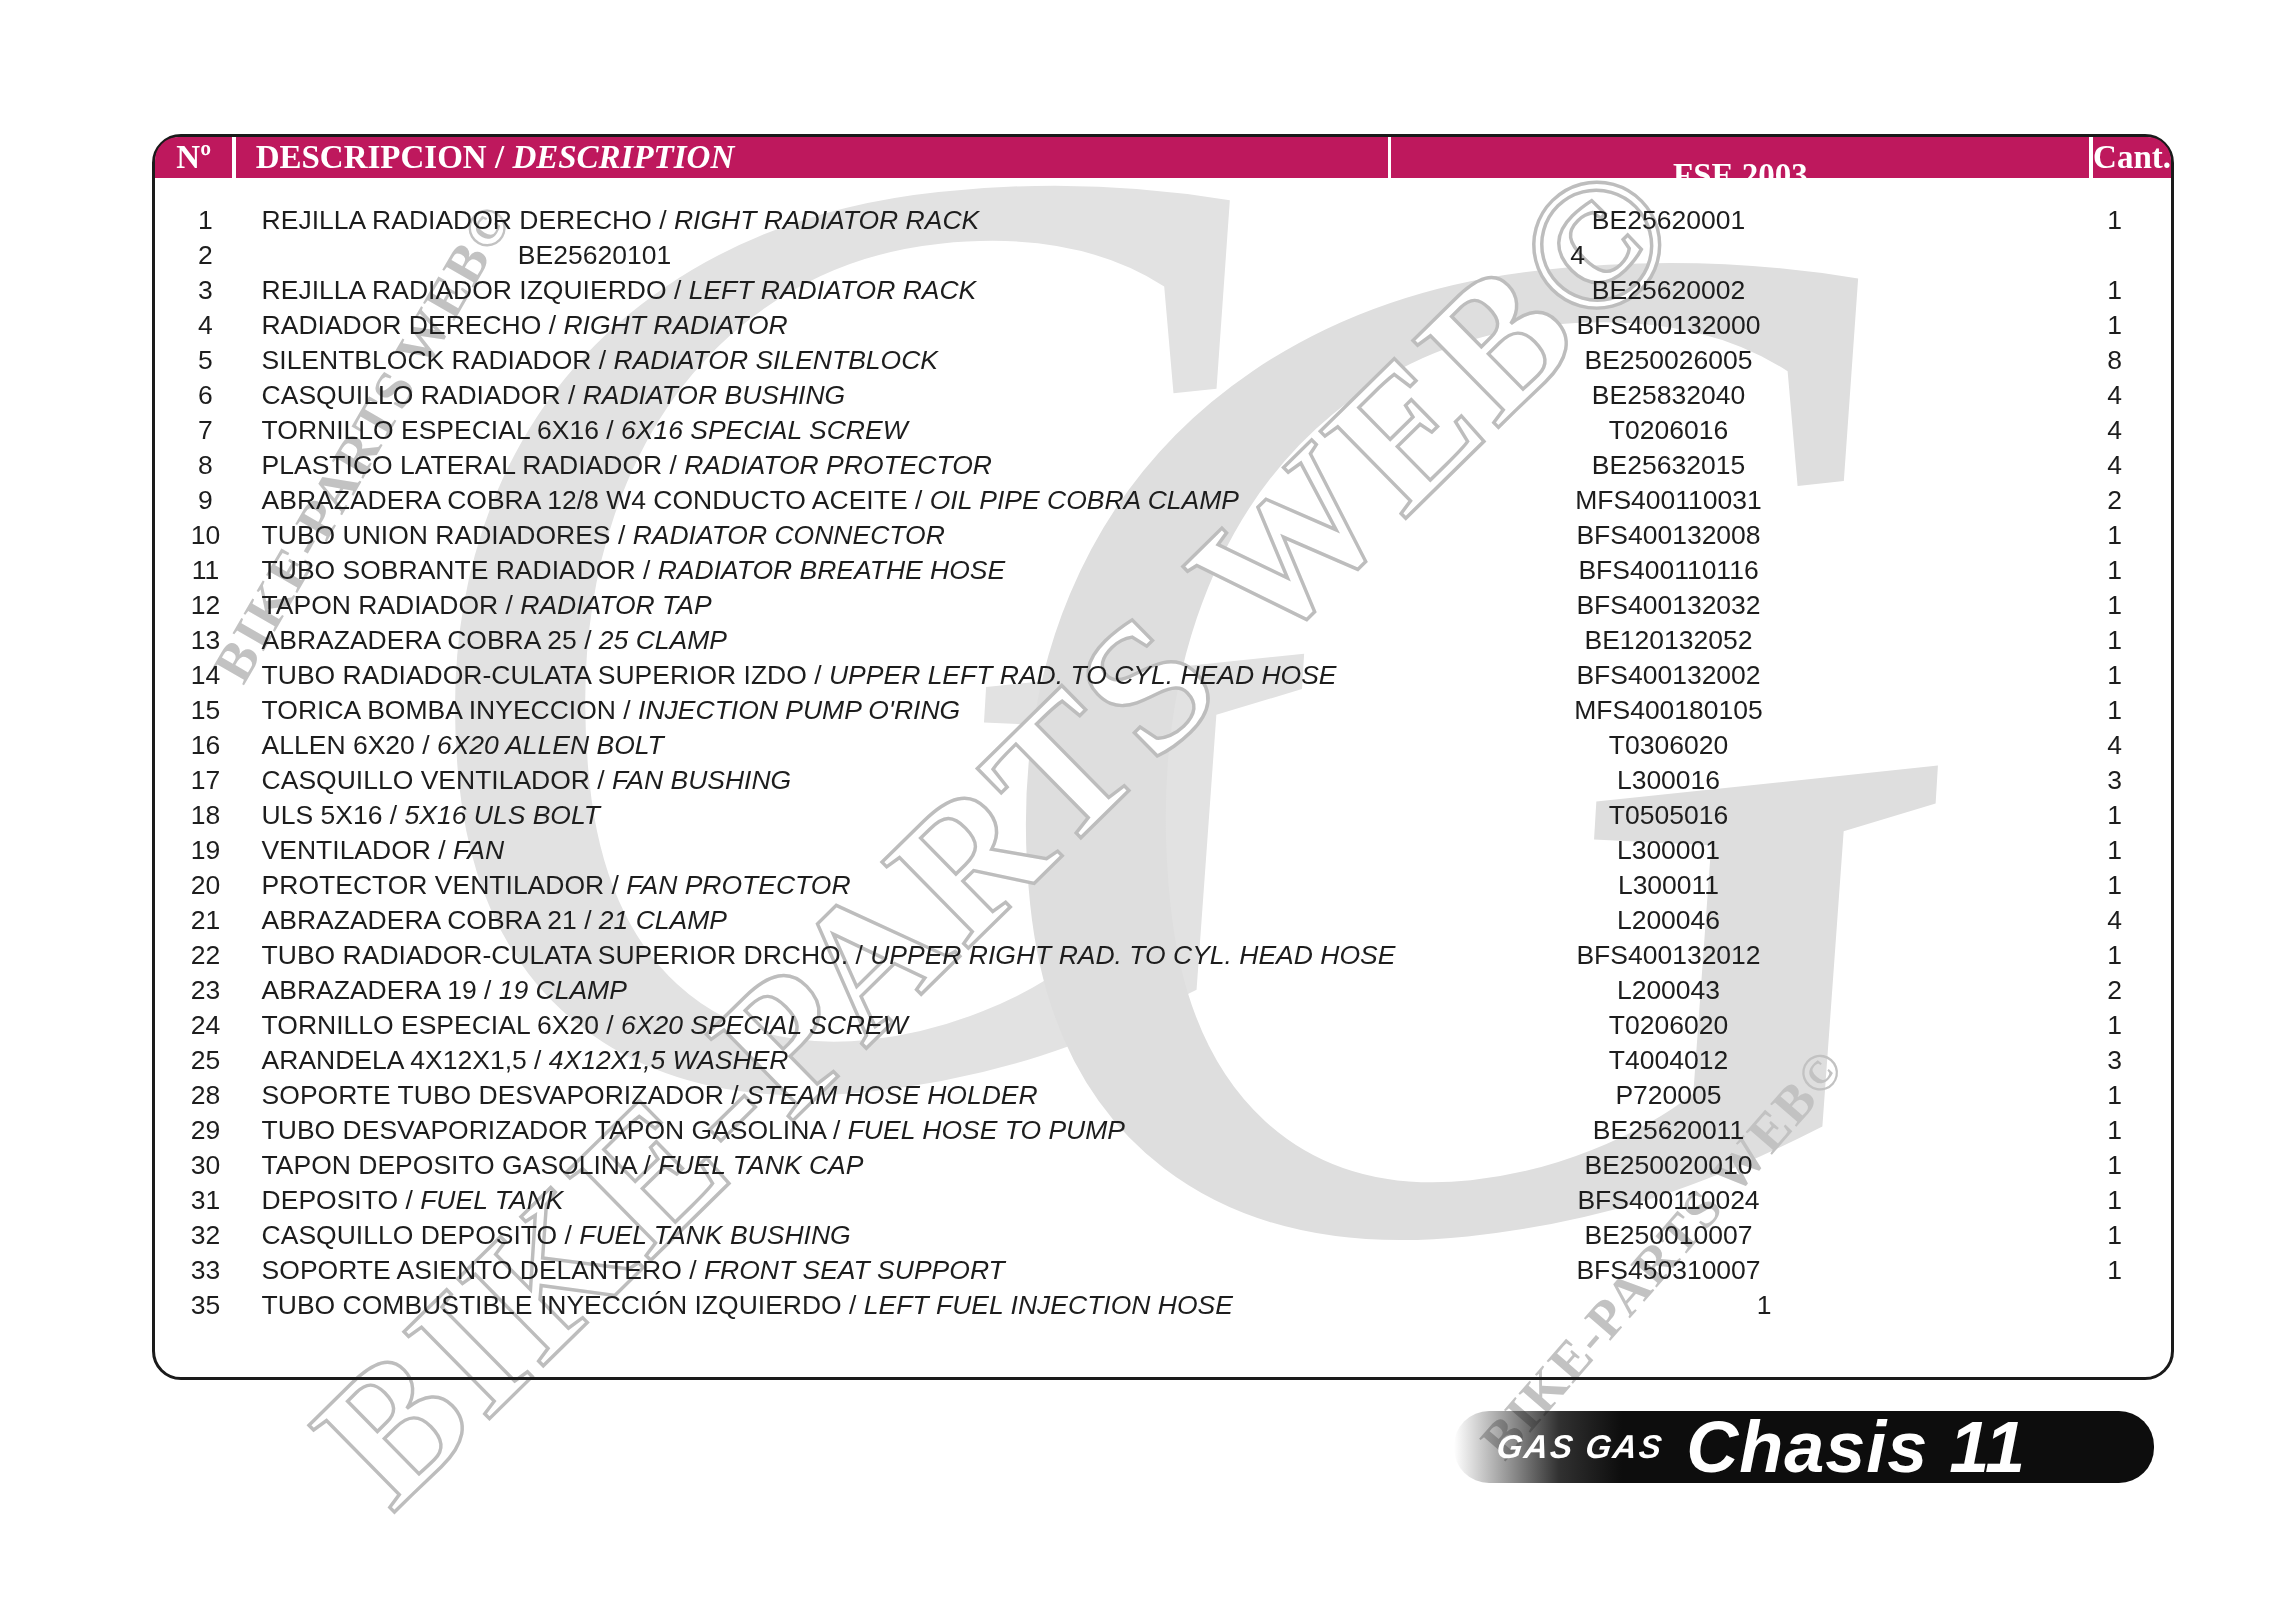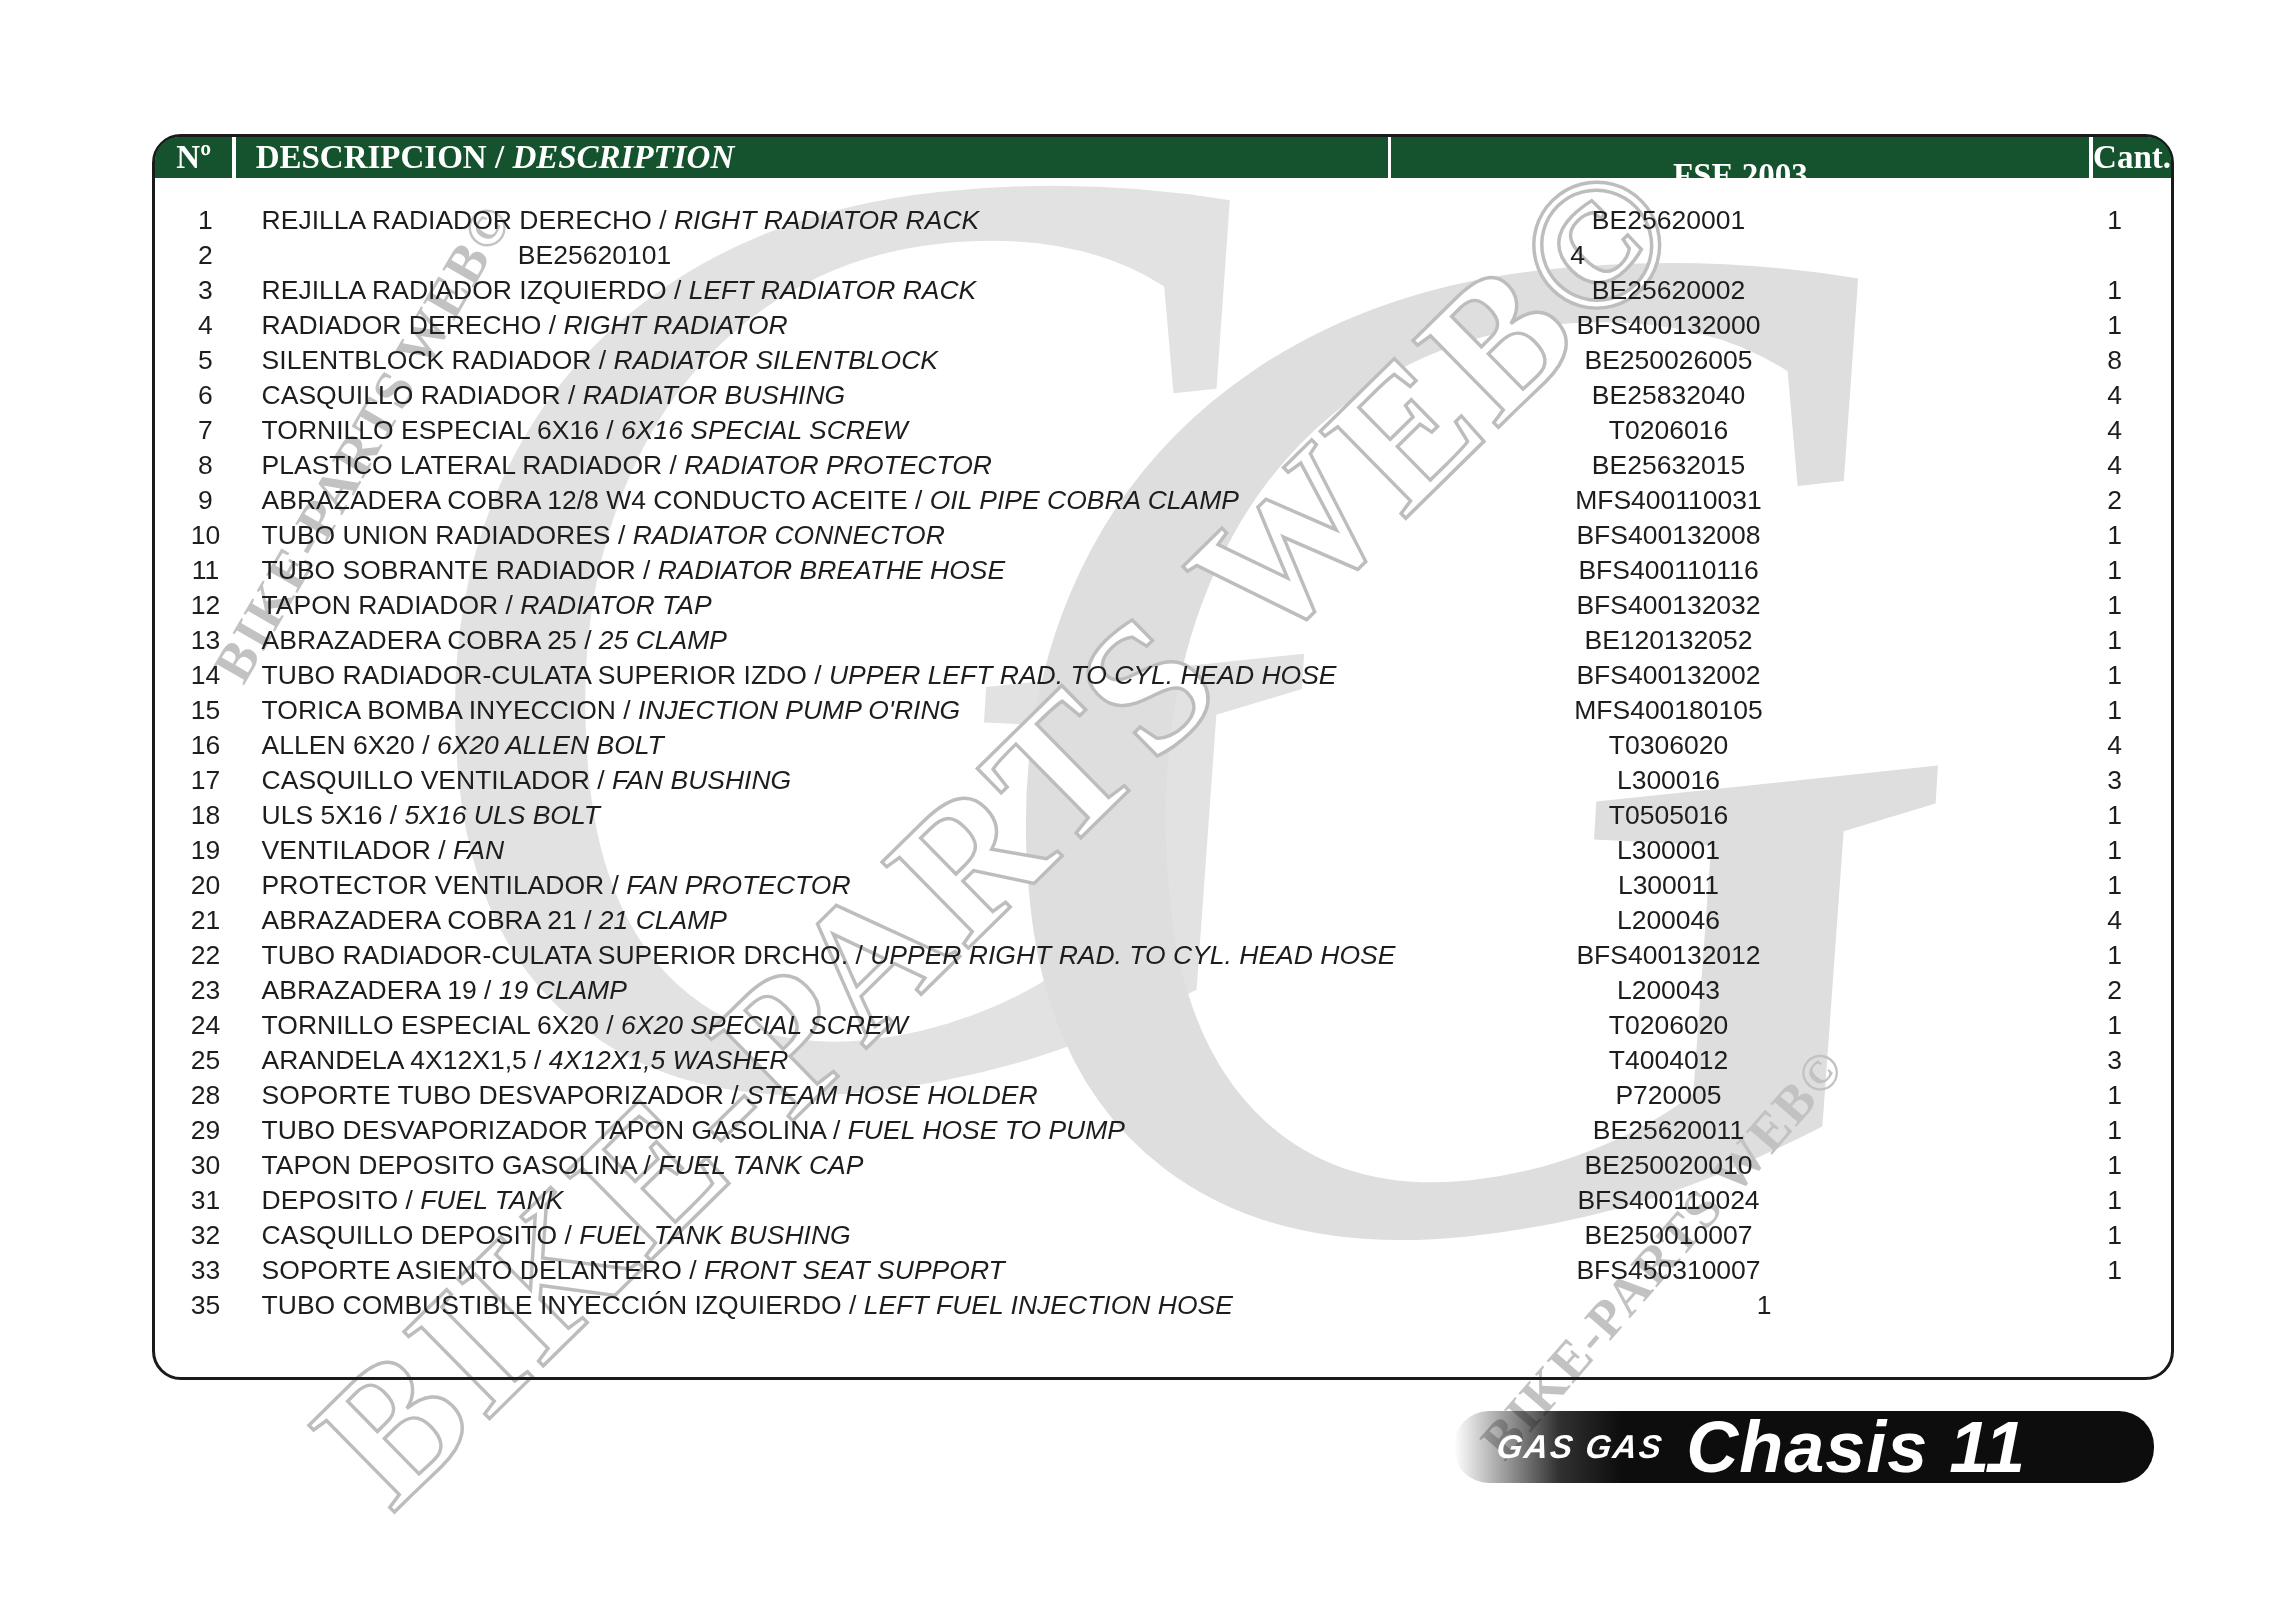--- a/index.html
+++ b/index.html
@@ -12,21 +12,21 @@
 
   
   .wm-layer{position:absolute;left:0;top:0;width:2293px;height:1620px;z-index:0;}
 
   
   .parts-table{
     position:absolute;left:152px;top:134px;width:2022px;height:1246px;
     border:3.9px solid #1a1a1a;border-radius:29px;z-index:1;background:transparent;
   }
   .thead{
-    height:41px;width:100%;background:#14532d;color:#ffffff;
+    height:41px;width:100%;background:#be185d;color:#ffffff;
     display:flex;align-items:stretch;border-radius:23.5px 23.5px 0 0;
     font-family:"Liberation Serif","DejaVu Serif",serif;font-weight:bold;font-size:33px;
   }
   .th{display:flex;align-items:center;}
   .th-num{width:84px;justify-content:center;}
   .vsep{width:3.9px;background:#ffffff;}
   .th-desc{width:1247px;padding-left:19.6px;}
   .th-desc .ital{font-style:italic;}
   .th-desc .hsep{white-space:pre;}
   .th-part{width:757px;justify-content:center;margin-top:36px;}

